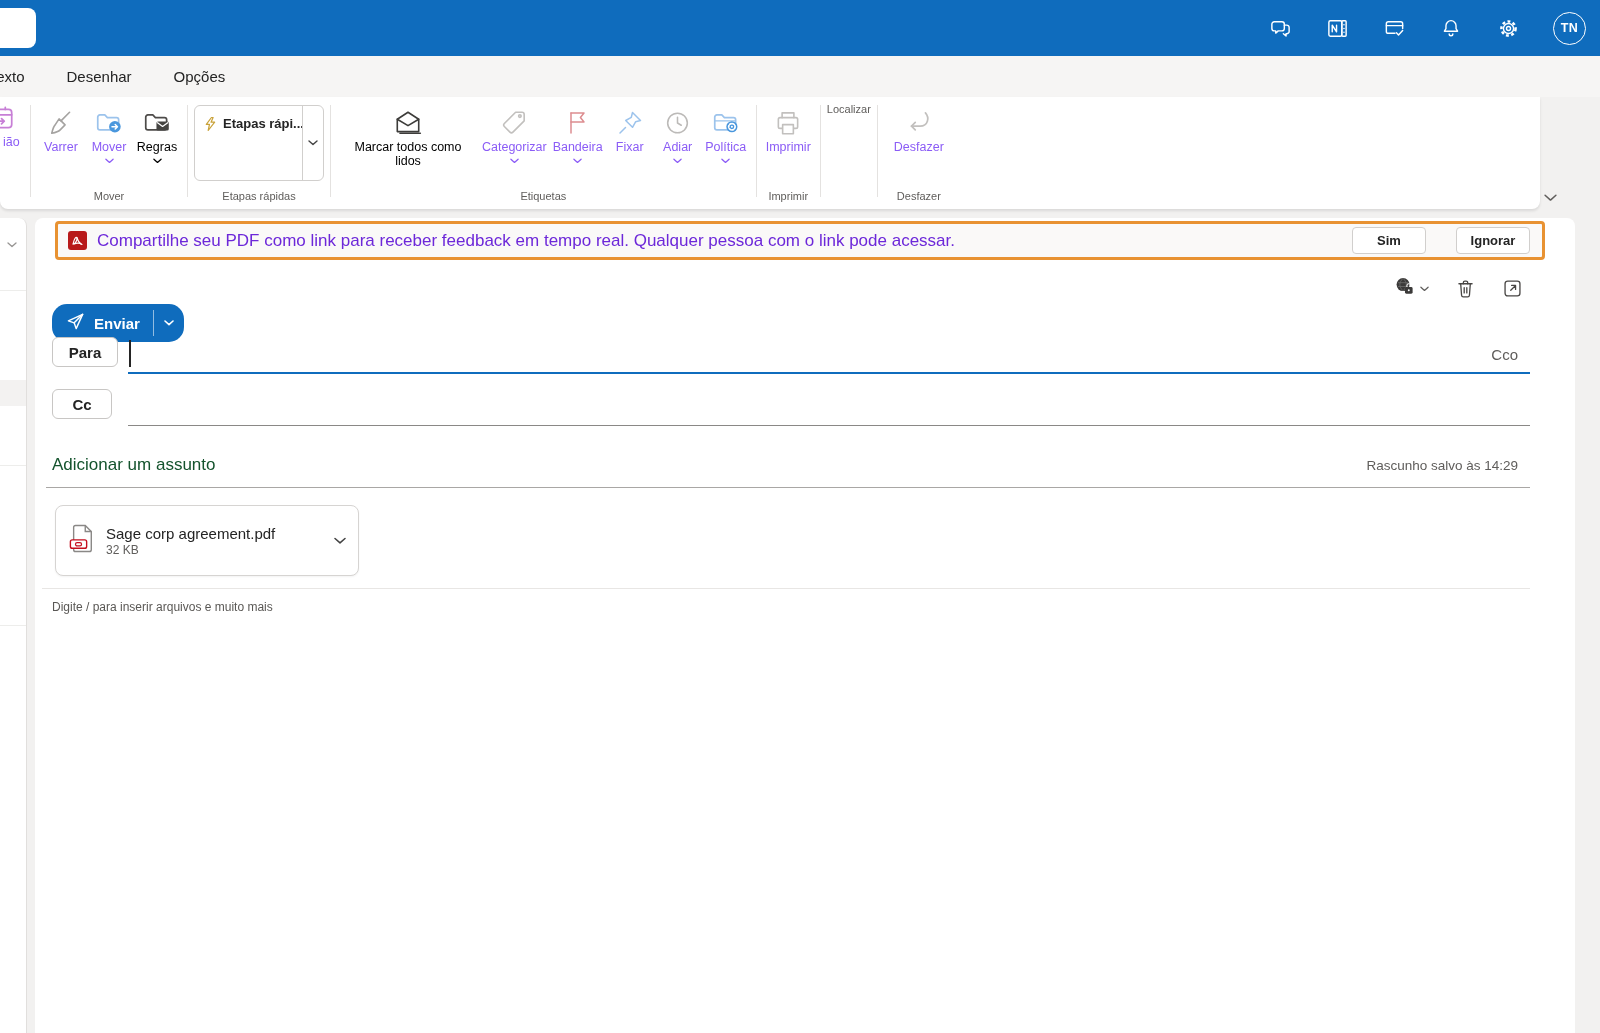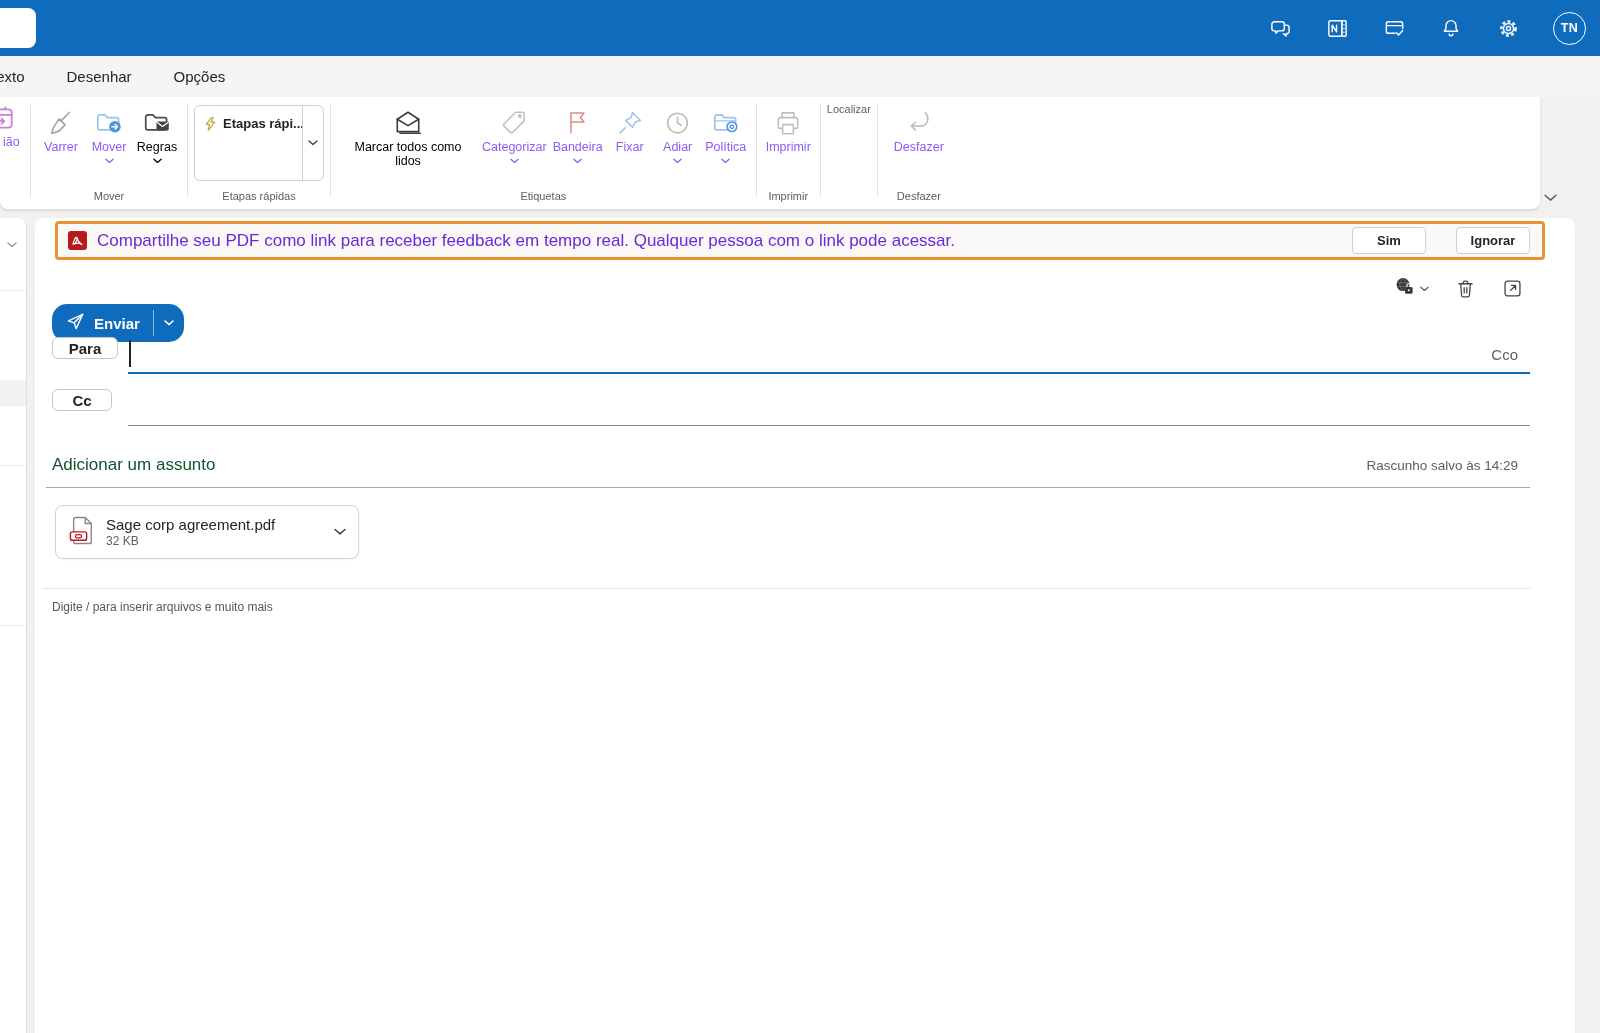--- a/index.html
+++ b/index.html
@@ -57,34 +57,34 @@
           font-size:13px; font-weight:bold; color:#242424; font-family:inherit; cursor:pointer; padding:0 4px; }
   .nbtn + .nbtn { margin-left:20px; }
   .sendbtn { position:absolute; top:54px; left:17px; height:38px; background:#0f6cbd; border-radius:15px;
              display:flex; color:#fff; cursor:pointer;margin-top:32px; }
   .sendmain { display:flex; align-items:center; gap:9px; padding:0 13px 0 14px; font-size:15px; font-weight:bold; }
   .senddiv { width:1px; align-self:stretch; margin:6px 0; background:rgba(255,255,255,.55); }
   .sendchev { width:30px; display:flex; justify-content:center; align-items:center; align-self:stretch; }
   .sendicons { position:absolute; top:58px; right:52px; display:flex; align-items:center; gap:26px; color:#424242; }
   .sens { display:flex; align-items:center; gap:5px; cursor:pointer; }
   .acticon { cursor:pointer; display:flex; align-items:center; }
-  .fieldbtn { position:absolute; left:17px; height:22px; background:#fff; border:1px solid #c8c6c4; border-radius:6px;
+  .fieldbtn { position:absolute; left:17px; height:30px; background:#fff; border:1px solid #c8c6c4; border-radius:6px;
               font-size:15px; font-weight:bold; color:#242424; font-family:inherit; cursor:pointer; }
   .to-btn { top:119px; width:66px; }
   .cc-btn { top:171px; width:60px; }
   .to-input { position:absolute; top:117px; left:93px; width:1360px; height:37px; cursor:text; }
   .cc-input { position:absolute; top:169px; left:93px; width:1402px; height:37px; cursor:text; }
   .caret { position:absolute; top:122px; left:94px; width:1.5px; height:27px; background:#242424; }
   .to-underline { position:absolute; top:154px; left:93px; width:1402px; height:2px; background:#0f6cbd; }
   .cc-underline { position:absolute; top:207px; left:93px; width:1402px; height:1px; background:#8a8886; }
   .bcc { position:absolute; top:128px; right:57px; font-size:15px; color:#5f5d5b; cursor:pointer; }
   .subj { position:absolute; top:237px; left:17px; font-size:17px; color:#14532d; cursor:text; }
   .draft { position:absolute; top:240px; right:57px; font-size:13.5px; color:#5f5d5b; }
   .subj-underline { position:absolute; top:269px; left:11px; width:1484px; height:1px; background:#a9a7a5; }
-  .attach { position:absolute; top:287px; left:20px; width:304px; height:54px; border:1px solid #d6d4d2; border-radius:8px;
+  .attach { position:absolute; top:287px; left:20px; width:304px; height:71px; border:1px solid #d6d4d2; border-radius:8px;
             display:flex; align-items:center; gap:11px; padding:0 12px 0 13px; box-shadow:0 1px 2px rgba(0,0,0,.05); cursor:pointer; background:#fff; }
   .fmeta { display:flex; flex-direction:column; }
   .fname { font-size:15px; color:#242424; }
   .fsize { font-size:12px; color:#5f5d5b; margin-top:1px; }
   .fchev { margin-left:auto; color:#424242; display:flex; }
   .bodydiv { position:absolute; top:370px; left:7px; width:1488px; height:1px; background:#e8e6e4; }
   .bodyph { position:absolute; top:382px; left:17px; font-size:12px; color:#5a5855; }
   .bodyarea { position:absolute; top:372px; left:7px; width:1488px; height:440px; cursor:text; }
 </style>
 </head>

